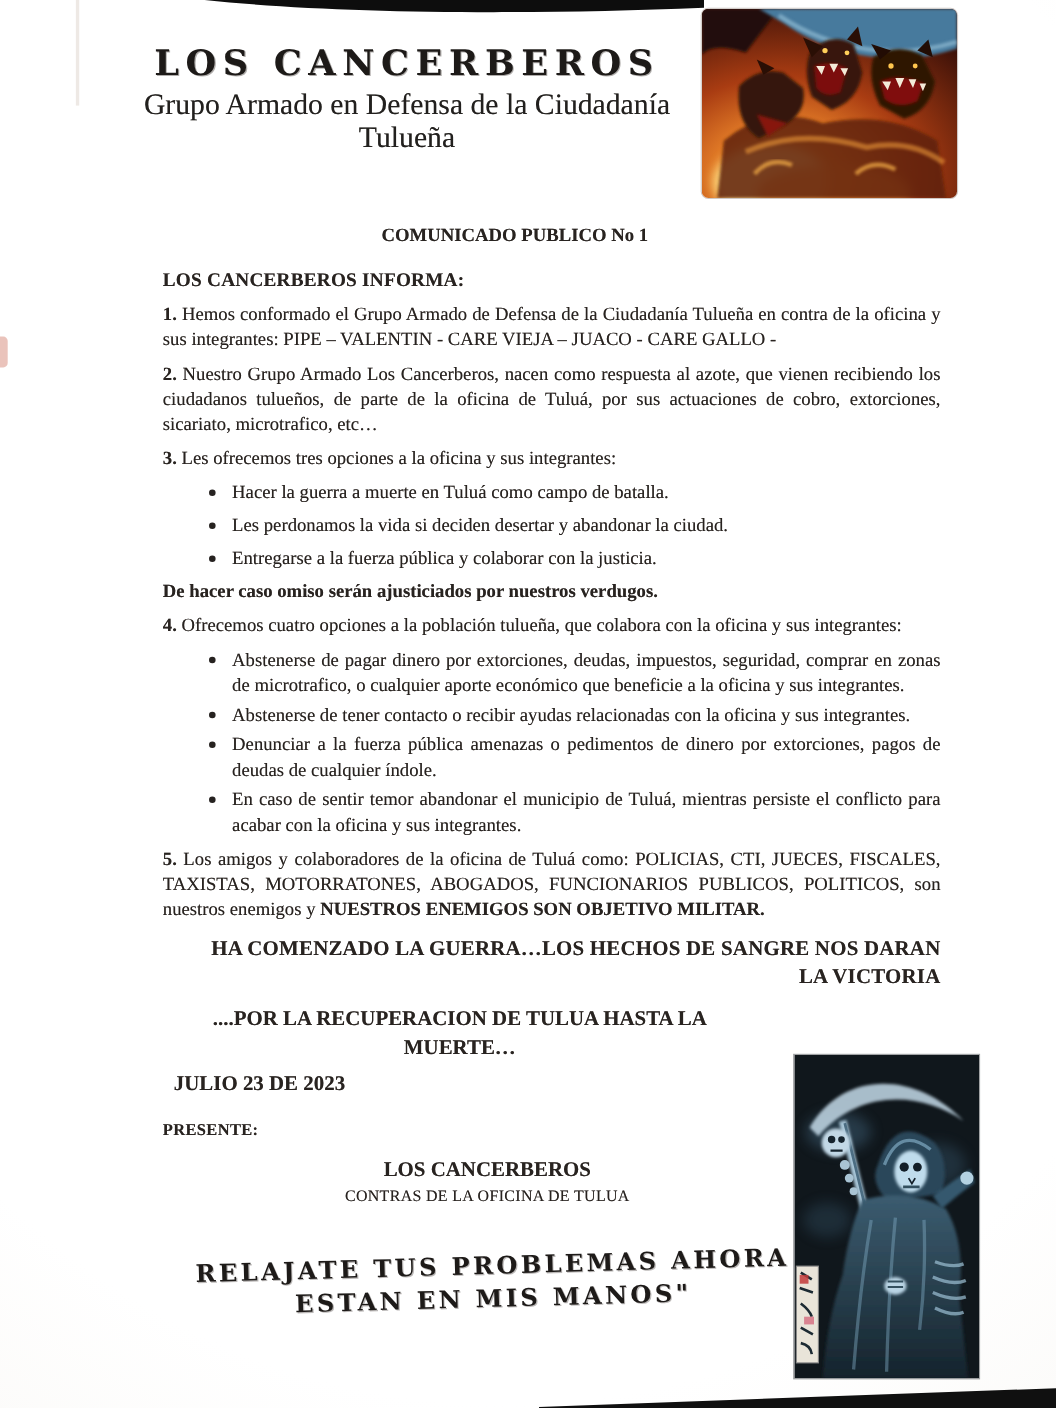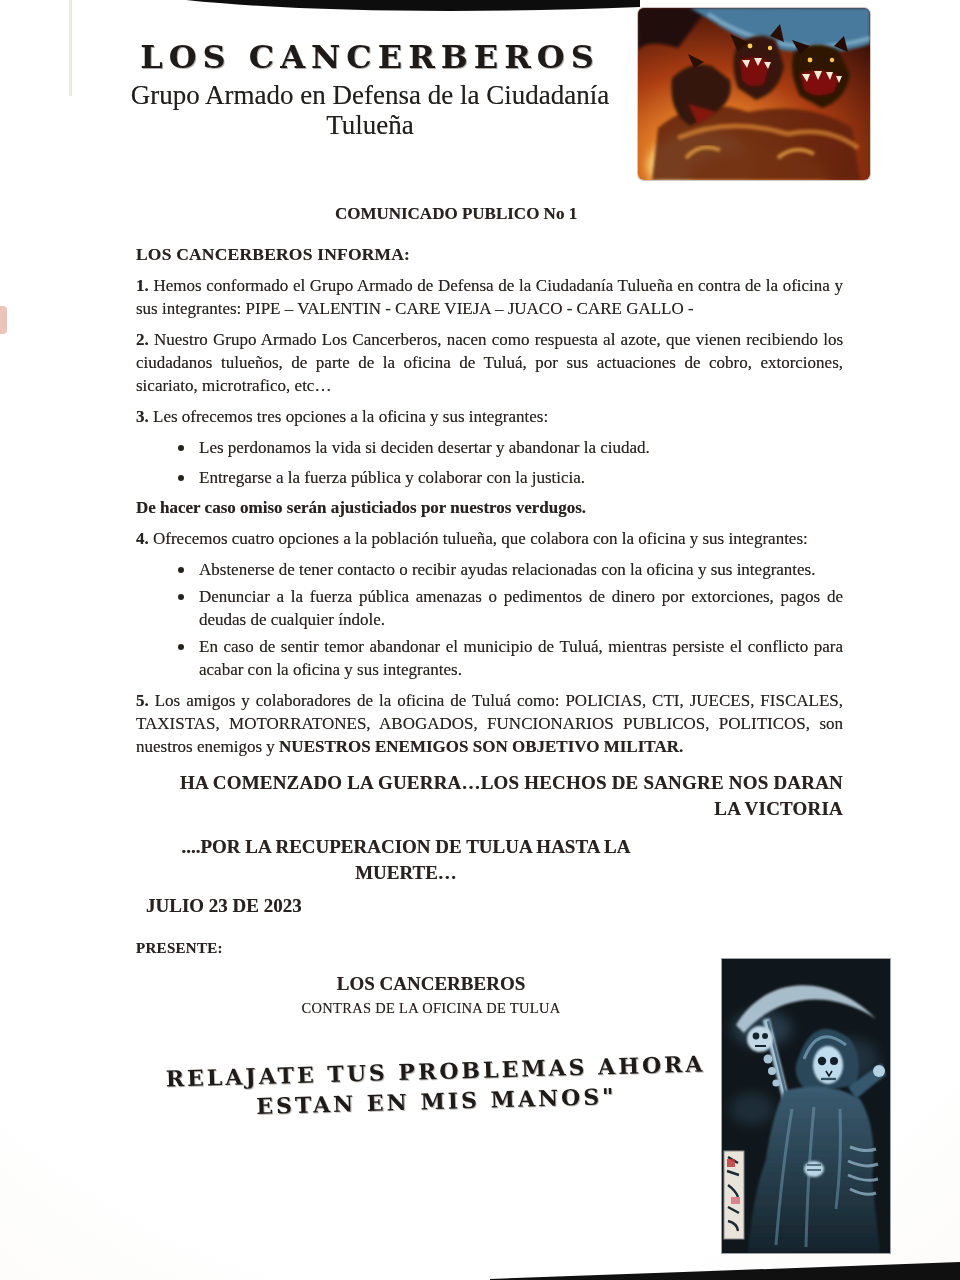--- a/index.html
+++ b/index.html
@@ -37,21 +37,21 @@
     font-size:32px; letter-spacing:6px; color:#1d1a18;
     text-shadow:1px 1px 0 rgba(30,20,15,.35);
     white-space:nowrap;
   }
   .doc-subtitle {
     margin-top:4px; font-size:27px; line-height:30px; color:#22201e;
     text-shadow:0 0 .6px rgba(40,35,30,.5);
   }
 
   
-  .doc-body { position:absolute; left:136px; top:202px; width:707px;
+  .doc-body { position:absolute; left:148px; top:202px; width:707px;
     font-size:17px; line-height:23px;
     text-shadow:0 0 .5px rgba(45,38,32,.55);
   }
   .comunicado { text-align:center; width:560px; margin:0 auto 0 40px; }
   .comunicado .c1 { font-weight:700; font-size:17px; }
   .comunicado .c2 { font-size:17px; }
   .informa { font-weight:700; font-size:17.5px; margin-top:18px; letter-spacing:.2px; }
 
   p.numbered { margin-top:8px; text-align:justify; }
   p.numbered .pnum { font-weight:700; }
@@ -227,29 +227,31 @@
 
     <div class="informa">LOS CANCERBEROS INFORMA:</div>
 
     <p class="numbered"><span class="pnum">1.</span> <span>Hemos conformado el Grupo Armado de Defensa de la Ciudadanía Tulueña en contra de la oficina y sus integrantes: PIPE – VALENTIN - CARE VIEJA – JUACO - CARE GALLO -</span></p>
 
     <p class="numbered"><span class="pnum">2.</span> <span>Nuestro Grupo Armado Los Cancerberos, nacen como respuesta al azote, que vienen recibiendo los ciudadanos tulueños, de parte de la oficina de Tuluá, por sus actuaciones de cobro, extorciones, sicariato, microtrafico, etc…</span></p>
 
     <p class="numbered"><span class="pnum">3.</span> <span>Les ofrecemos tres opciones a la oficina y sus integrantes:</span></p>
 
     <ul class="opts">
+      <li><span>Hacer la guerra a muerte en Tuluá como campo de batalla.</span></li>
       <li><span>Les perdonamos la vida si deciden desertar y abandonar la ciudad.</span></li>
       <li><span>Entregarse a la fuerza pública y colaborar con la justicia.</span></li>
     </ul>
 
     <div class="warning">De hacer caso omiso serán ajusticiados por nuestros verdugos.</div>
 
     <p class="numbered"><span class="pnum">4.</span> <span>Ofrecemos cuatro opciones a la población tulueña, que colabora con la oficina y sus integrantes:</span></p>
 
     <ul class="opts tight">
+      <li><span>Abstenerse de pagar dinero por extorciones, deudas, impuestos, seguridad, comprar en zonas de microtrafico, o cualquier aporte económico que beneficie a la oficina y sus integrantes.</span></li>
       <li><span>Abstenerse de tener contacto o recibir ayudas relacionadas con la oficina y sus integrantes.</span></li>
       <li><span>Denunciar a la fuerza pública amenazas o pedimentos de dinero por extorciones, pagos de deudas de cualquier índole.</span></li>
       <li><span>En caso de sentir temor abandonar el municipio de Tuluá, mientras persiste el conflicto para acabar con la oficina y sus integrantes.</span></li>
     </ul>
 
     <p class="numbered"><span class="pnum">5.</span> <span>Los amigos y colaboradores de la oficina de Tuluá como: POLICIAS, CTI, JUECES, FISCALES, TAXISTAS, MOTORRATONES, ABOGADOS, FUNCIONARIOS PUBLICOS, POLITICOS, son nuestros enemigos y </span><span class="pbold">NUESTROS ENEMIGOS SON OBJETIVO MILITAR.</span></p>
 
     <div class="war-line">HA COMENZADO LA GUERRA…LOS HECHOS DE SANGRE NOS DARAN
 LA VICTORIA</div>
 

